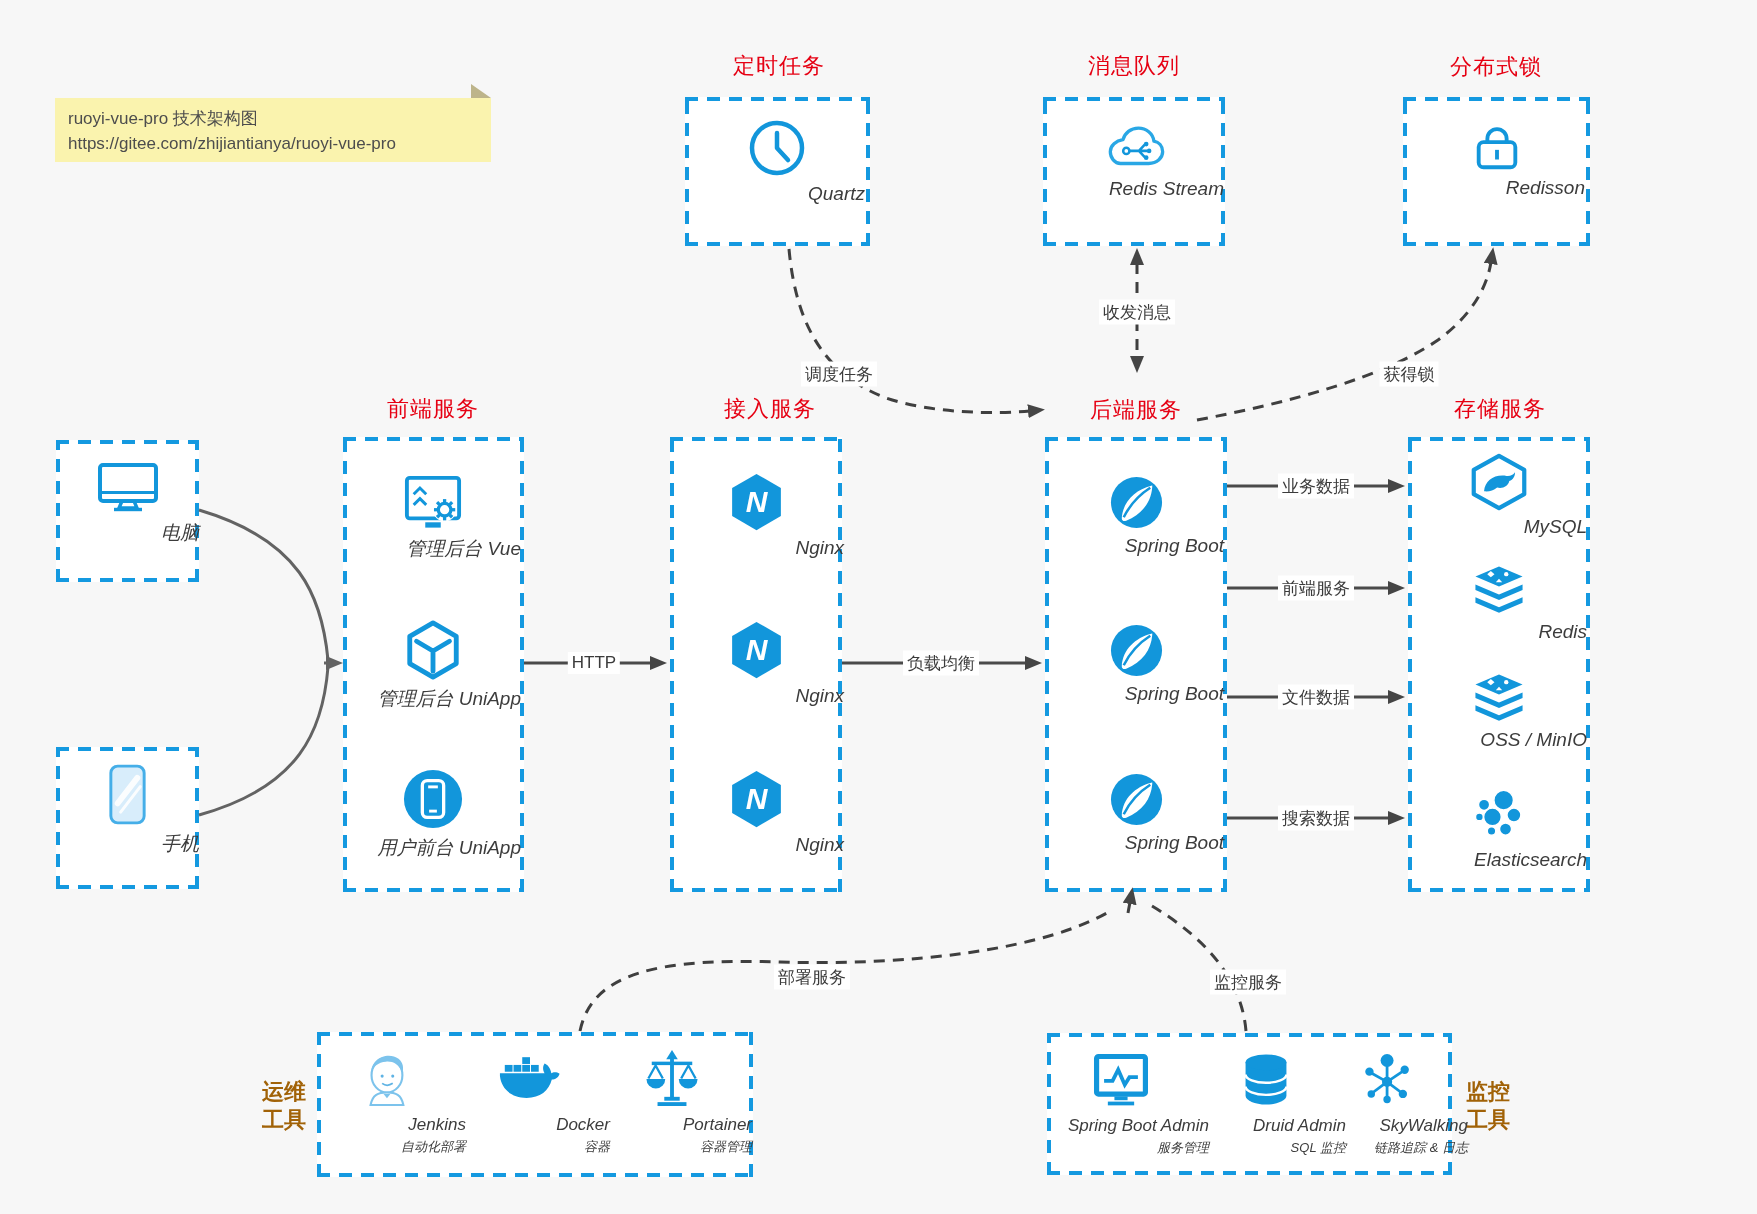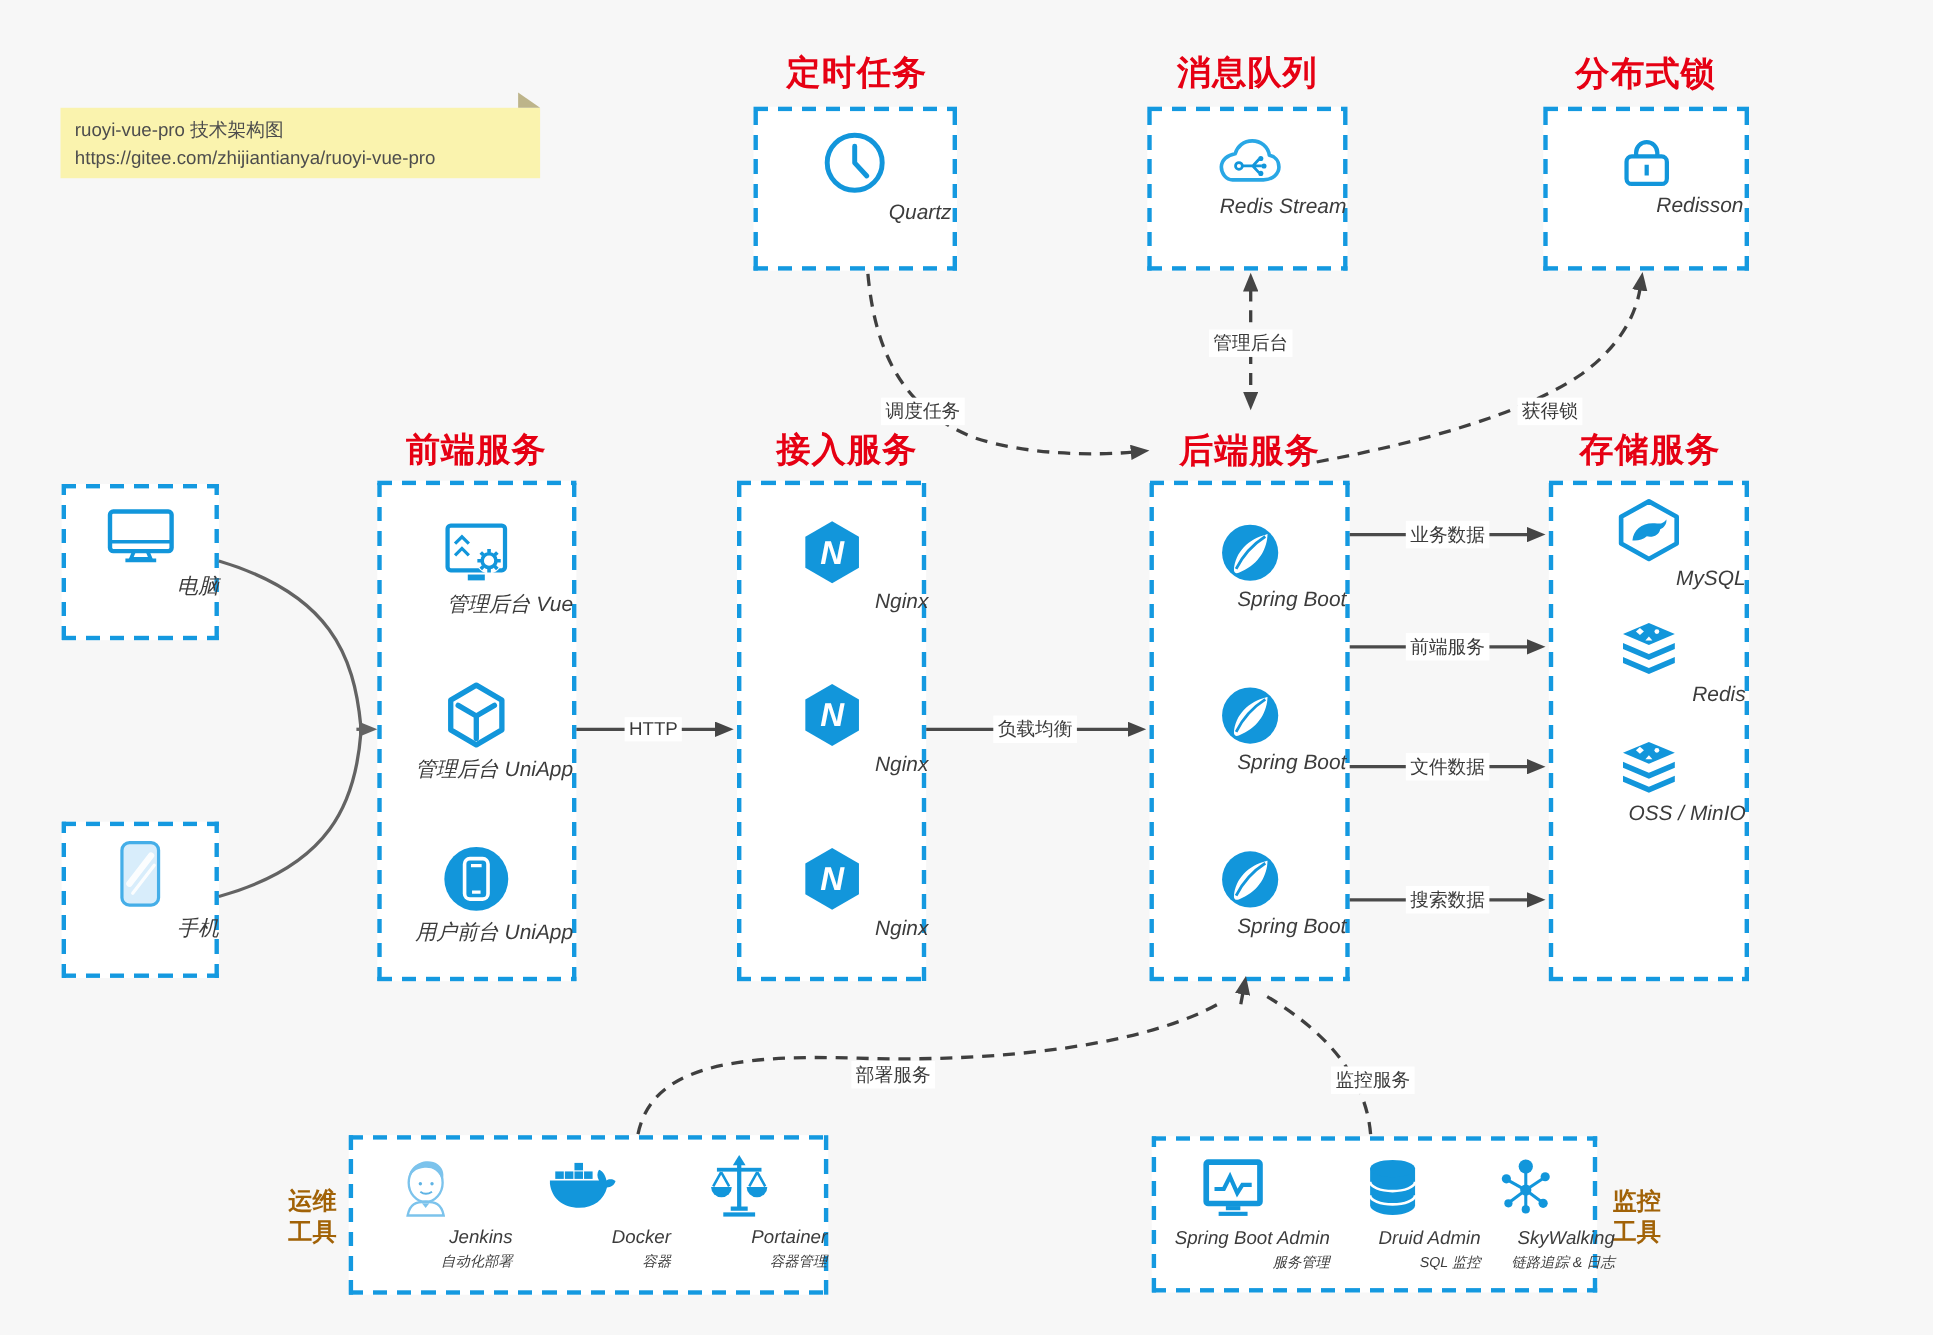--- a/index.html
+++ b/index.html
@@ -18,21 +18,21 @@
     background-size:100% 4px,100% 4px,4px 100%,4px 100%;
     background-repeat:no-repeat;z-index:2;}
 
   .note{position:absolute;left:55px;top:98px;width:436px;height:64px;background:#faf3ae;
         z-index:3;padding:8px 0 0 13px;box-sizing:border-box;}
   .note div{font-size:17px;line-height:25px;color:#4d4d4d;}
   .note-fold{position:absolute;right:0;top:-14px;width:0;height:0;
        border-bottom:14px solid #bdb48a;border-right:20px solid transparent;}
 
   .group-title{position:absolute;transform:translate(-50%,-50%);color:#e60013;
-       font-size:31px;font-weight:bold;letter-spacing:1px;white-space:nowrap;z-index:4;}
+       font-size:22px;font-weight:normal;letter-spacing:1px;white-space:nowrap;z-index:4;}
   .side-title{position:absolute;transform:translate(-50%,-50%);color:#a16207;
        font-size:22px;font-weight:bold;line-height:28px;text-align:center;white-space:nowrap;z-index:4;}
 
   .node{position:absolute;text-align:right;z-index:4;font-style:italic;}
   .node .icon-box{display:flex;align-items:center;justify-content:center;}
   .node .node-label{margin-top:5px;font-size:19px;color:#3c3c3c;white-space:nowrap;}
   .tool-node .node-label{font-size:17px;line-height:22px;margin-top:4px;}
   .tool-node .node-sub{font-size:13px;line-height:22px;color:#3c3c3c;white-space:nowrap;}
 
   .edge-label{position:absolute;transform:translate(-50%,-50%);background:#fff;
@@ -269,20 +269,36 @@
         <path d="M32 1 L58 12 L32 23 L6 12 Z" fill="#1296db"></path>
         <path d="M6 21 L32 32 L58 21 L58 27 L32 38 L6 27 Z" fill="#1296db"></path>
         <path d="M6 35 L32 46 L58 35 L58 41 L32 52 L6 41 Z" fill="#1296db"></path>
         <circle cx="40" cy="9.5" r="2.4" fill="#fff"></circle>
         <path d="M23 6 l4 3.5 -4 3.5 -4 -3.5 Z" fill="#fff"></path>
         <path d="M32 14.5 l3.5 4 h-7 Z" fill="#fff"></path>
       </svg>
     </div>
     <div class="node-label">OSS / MinIO</div>
   </div>
+  <div class="node" style="left:1411px;top:788px;width:176px">
+    <div class="icon-box">
+      <svg width="56" height="56" viewBox="0 0 60 60">
+        <g fill="#1296db" stroke="#ffffff" stroke-width="1.6">
+          <circle cx="35" cy="13" r="10.5"></circle>
+            <circle cx="14" cy="18" r="6"></circle>
+            <circle cx="46" cy="29" r="7.5"></circle>
+          <circle cx="23" cy="31" r="9.5"></circle>
+            <circle cx="9" cy="31" r="4.2"></circle>
+            <circle cx="37" cy="44" r="6.5"></circle>
+            <circle cx="22" cy="46" r="4.6"></circle>
+        </g>
+      </svg>
+    </div>
+    <div class="node-label">Elasticsearch</div>
+  </div>
 
   <div class="node tool-node" style="left:306px;top:1048px;width:160px">
     <div class="icon-box" style="height:62px">
       <svg width="54" height="60" viewBox="0 0 56 62">
         <ellipse cx="29" cy="27" rx="16" ry="18" fill="#fff" stroke="#7cc3ec" stroke-width="2.2"></ellipse>
         <path d="M13 26 C11 10 30 2 41 10 C46 14 46.5 20 45 25 C41 15 35 12.5 28 13 C20 13.5 14 18 13 26 Z" fill="#7cc3ec"></path>
         <circle cx="24" cy="28" r="1.6" fill="#5fb3e4"></circle>
           <circle cx="35" cy="28" r="1.6" fill="#5fb3e4"></circle>
         <path d="M24 35.5 Q29 39.5 35 35.5" fill="none" stroke="#5fb3e4" stroke-width="1.8"></path>
         <path d="M12 58 C14 47 20 45 29 45 C38 45 44 47 46 58 Z" fill="#fff" stroke="#7cc3ec" stroke-width="2.2"></path>
@@ -415,18 +431,18 @@
     </g>
   </svg>
 
   <div class="edge-label" style="left:594px;top:663px">HTTP</div>
   <div class="edge-label" style="left:941px;top:663px">负载均衡</div>
   <div class="edge-label" style="left:1316px;top:486px">业务数据</div>
   <div class="edge-label" style="left:1316px;top:588px">前端服务</div>
   <div class="edge-label" style="left:1316px;top:697px">文件数据</div>
   <div class="edge-label" style="left:1316px;top:818px">搜索数据</div>
   <div class="edge-label" style="left:839px;top:374px">调度任务</div>
-  <div class="edge-label" style="left:1137px;top:312px">管理后台</div>
+  <div class="edge-label" style="left:1137px;top:312px">收发消息</div>
   <div class="edge-label" style="left:1409px;top:374px">获得锁</div>
   <div class="edge-label" style="left:812px;top:977px">部署服务</div>
   <div class="edge-label" style="left:1248px;top:982px">监控服务</div>
 
 </div>
 
 </body></html>

